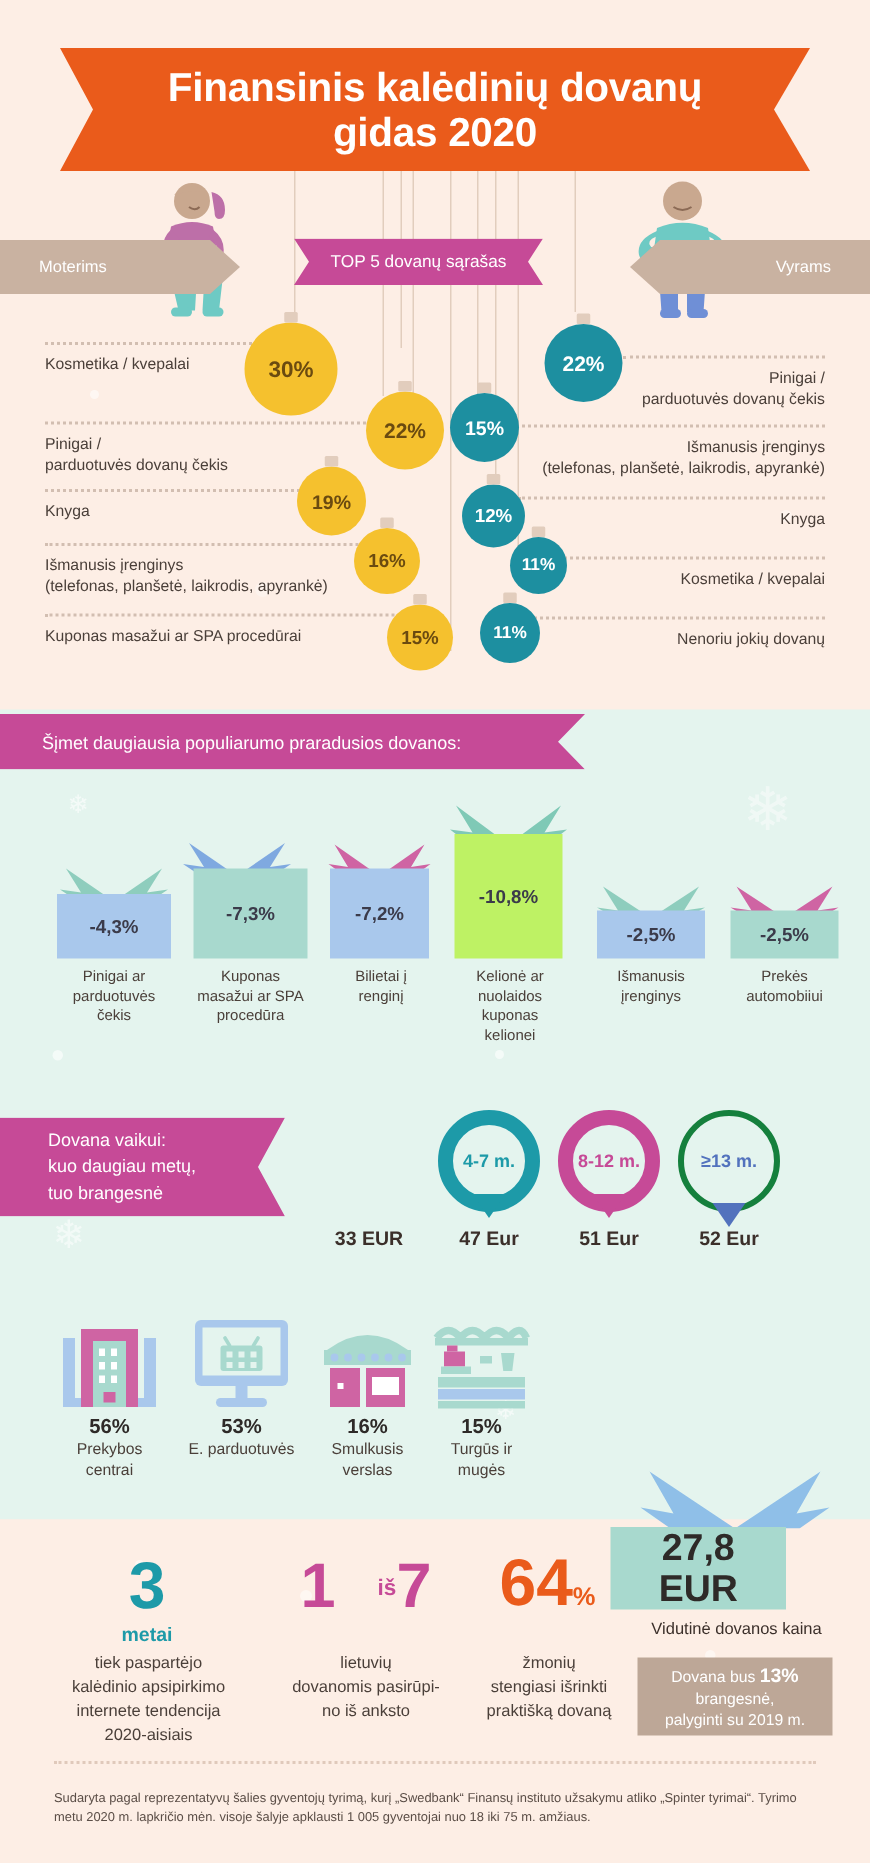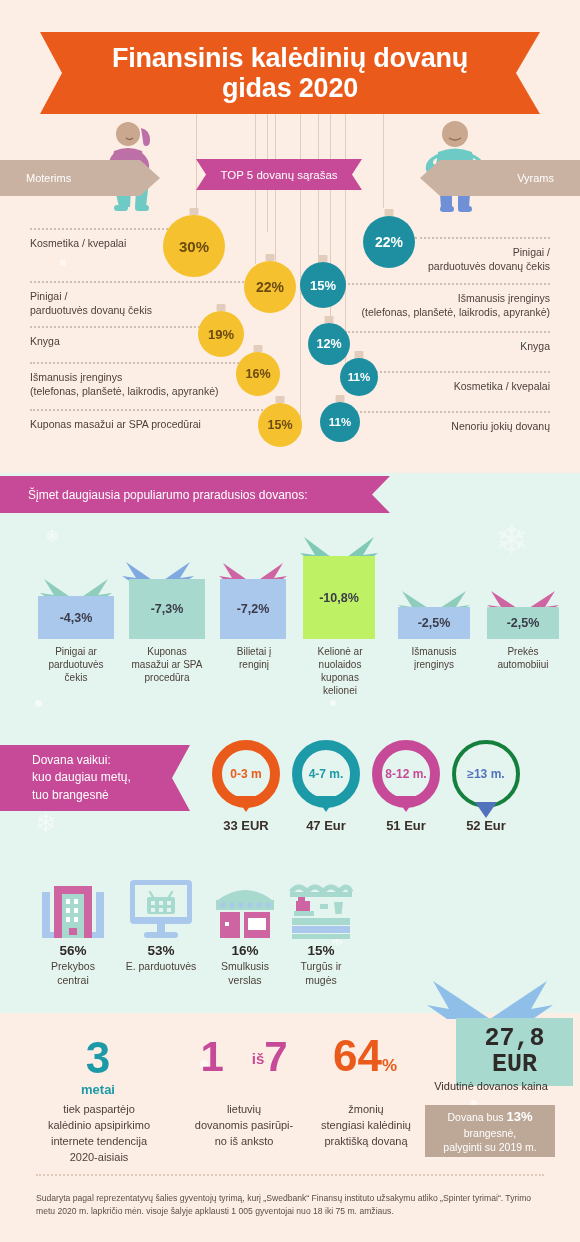--- a/index.html
+++ b/index.html
@@ -345,24 +345,20 @@
 automobiiui</div>
 
   <div class="pink-ribbon" style="top:745px;width:190px;height:66px;
        clip-path:polygon(0 0,190px 0,172px 33px,190px 66px,0 66px);padding-left:32px;box-sizing:border-box;
        flex-direction:column;align-items:flex-start;justify-content:center;">
     <span style="line-height:1.42;">Dovana vaikui:</span>
     <span style="line-height:1.42;">kuo daugiau metų,</span>
     <span style="line-height:1.42;">tuo brangesnė</span>
   </div>
 
-  <div class="ring" style="left:212px;top:740px;width:68px;height:68px;border:10px solid #ea5b1b;color:#ea5b1b;">
-    <span>0-3 m</span>
-    <span class="pin" style="border-top:16px solid #ea5b1b;"></span>
-  </div>
   <div class="ring-val" style="left:202px;top:818px;width:88px;">33 EUR</div>
 
   <div class="ring" style="left:292px;top:740px;width:68px;height:68px;border:10px solid #1d9aa8;color:#1d9aa8;">
     <span>4-7 m.</span>
     <span class="pin" style="border-top:16px solid #1d9aa8;"></span>
   </div>
   <div class="ring-val" style="left:282px;top:818px;width:88px;">47 Eur</div>
 
   <div class="ring" style="left:372px;top:740px;width:68px;height:68px;border:10px solid #c64a97;color:#c64a97;">
     <span>8-12 m.</span>
@@ -443,21 +439,21 @@
     <rect x="4" y="56" width="58" height="5" fill="#a8d9ce"></rect>
   </svg>
   <div class="shop-pct" style="left:288px;top:943px;width:66px;">15%</div>
   <div class="shop-lbl" style="left:278px;top:960px;width:86px;white-space:pre-line;">Turgūs ir
 mugės</div>
 
   <svg style="position:absolute;left:425px;top:977px;" width="130" height="42" viewBox="0 0 130 42">
     <path d="M65 42 L8 4 L24 32 L2 28 L22 42 Z" fill="#8fbfe8"></path>
     <path d="M65 42 L122 4 L106 32 L128 28 L108 42 Z" fill="#8fbfe8"></path>
   </svg>
-  <div class="avg-box" style="left:456px;top:1018px;width:117px;height:68px;font-family:Liberation Mono, monospace;">
+  <div class="avg-box" style="left:407px;top:1018px;width:117px;height:55px;">
     <div>
       <div>27,8</div>
       <div>EUR</div>
     </div>
   </div>
   <div class="avg-cap" style="left:410px;top:1080px;width:162px;">Vidutinė dovanos kaina</div>
 
   <div class="avg-note" style="left:425px;top:1105px;width:130px;height:52px;">
     <div>
       <span>Dovana bus </span><span style="font-weight:bold;font-size:13px;">13%</span><span style="white-space:pre-line;">
@@ -477,19 +473,19 @@
     <span style="font-size:42px;font-weight:bold;line-height:1;vertical-align:top;">1</span><span style="font-size:15px;font-weight:bold;vertical-align:bottom;line-height:2.6;padding-left:28px;">iš</span><span style="font-size:42px;font-weight:bold;line-height:1;vertical-align:top;">7</span>
   </div>
   <div class="stat-txt" style="left:180px;top:1102px;width:128px;white-space:pre-line;">lietuvių
 dovanomis pasirūpi-
 no iš anksto</div>
 
   <div style="position:absolute;left:310px;top:1034px;width:110px;height:48px;text-align:center;color:#ea5b1b;">
     <span style="font-size:44px;font-weight:bold;line-height:1;">64</span><span style="font-size:17px;font-weight:bold;">%</span>
   </div>
   <div class="stat-txt" style="left:306px;top:1102px;width:120px;white-space:pre-line;">žmonių
-stengiasi kalėdinių
+stengiasi išrinkti
 praktišką dovaną</div>
 
   <div class="foot-dots"></div>
   <div class="footnote">Sudaryta pagal reprezentatyvų šalies gyventojų tyrimą, kurį „Swedbank“ Finansų instituto užsakymu atliko „Spinter tyrimai“. Tyrimo metu 2020 m. lapkričio mėn. visoje šalyje apklausti 1 005 gyventojai nuo 18 iki 75 m. amžiaus.</div>
 
 </div>
 
 </body></html>

